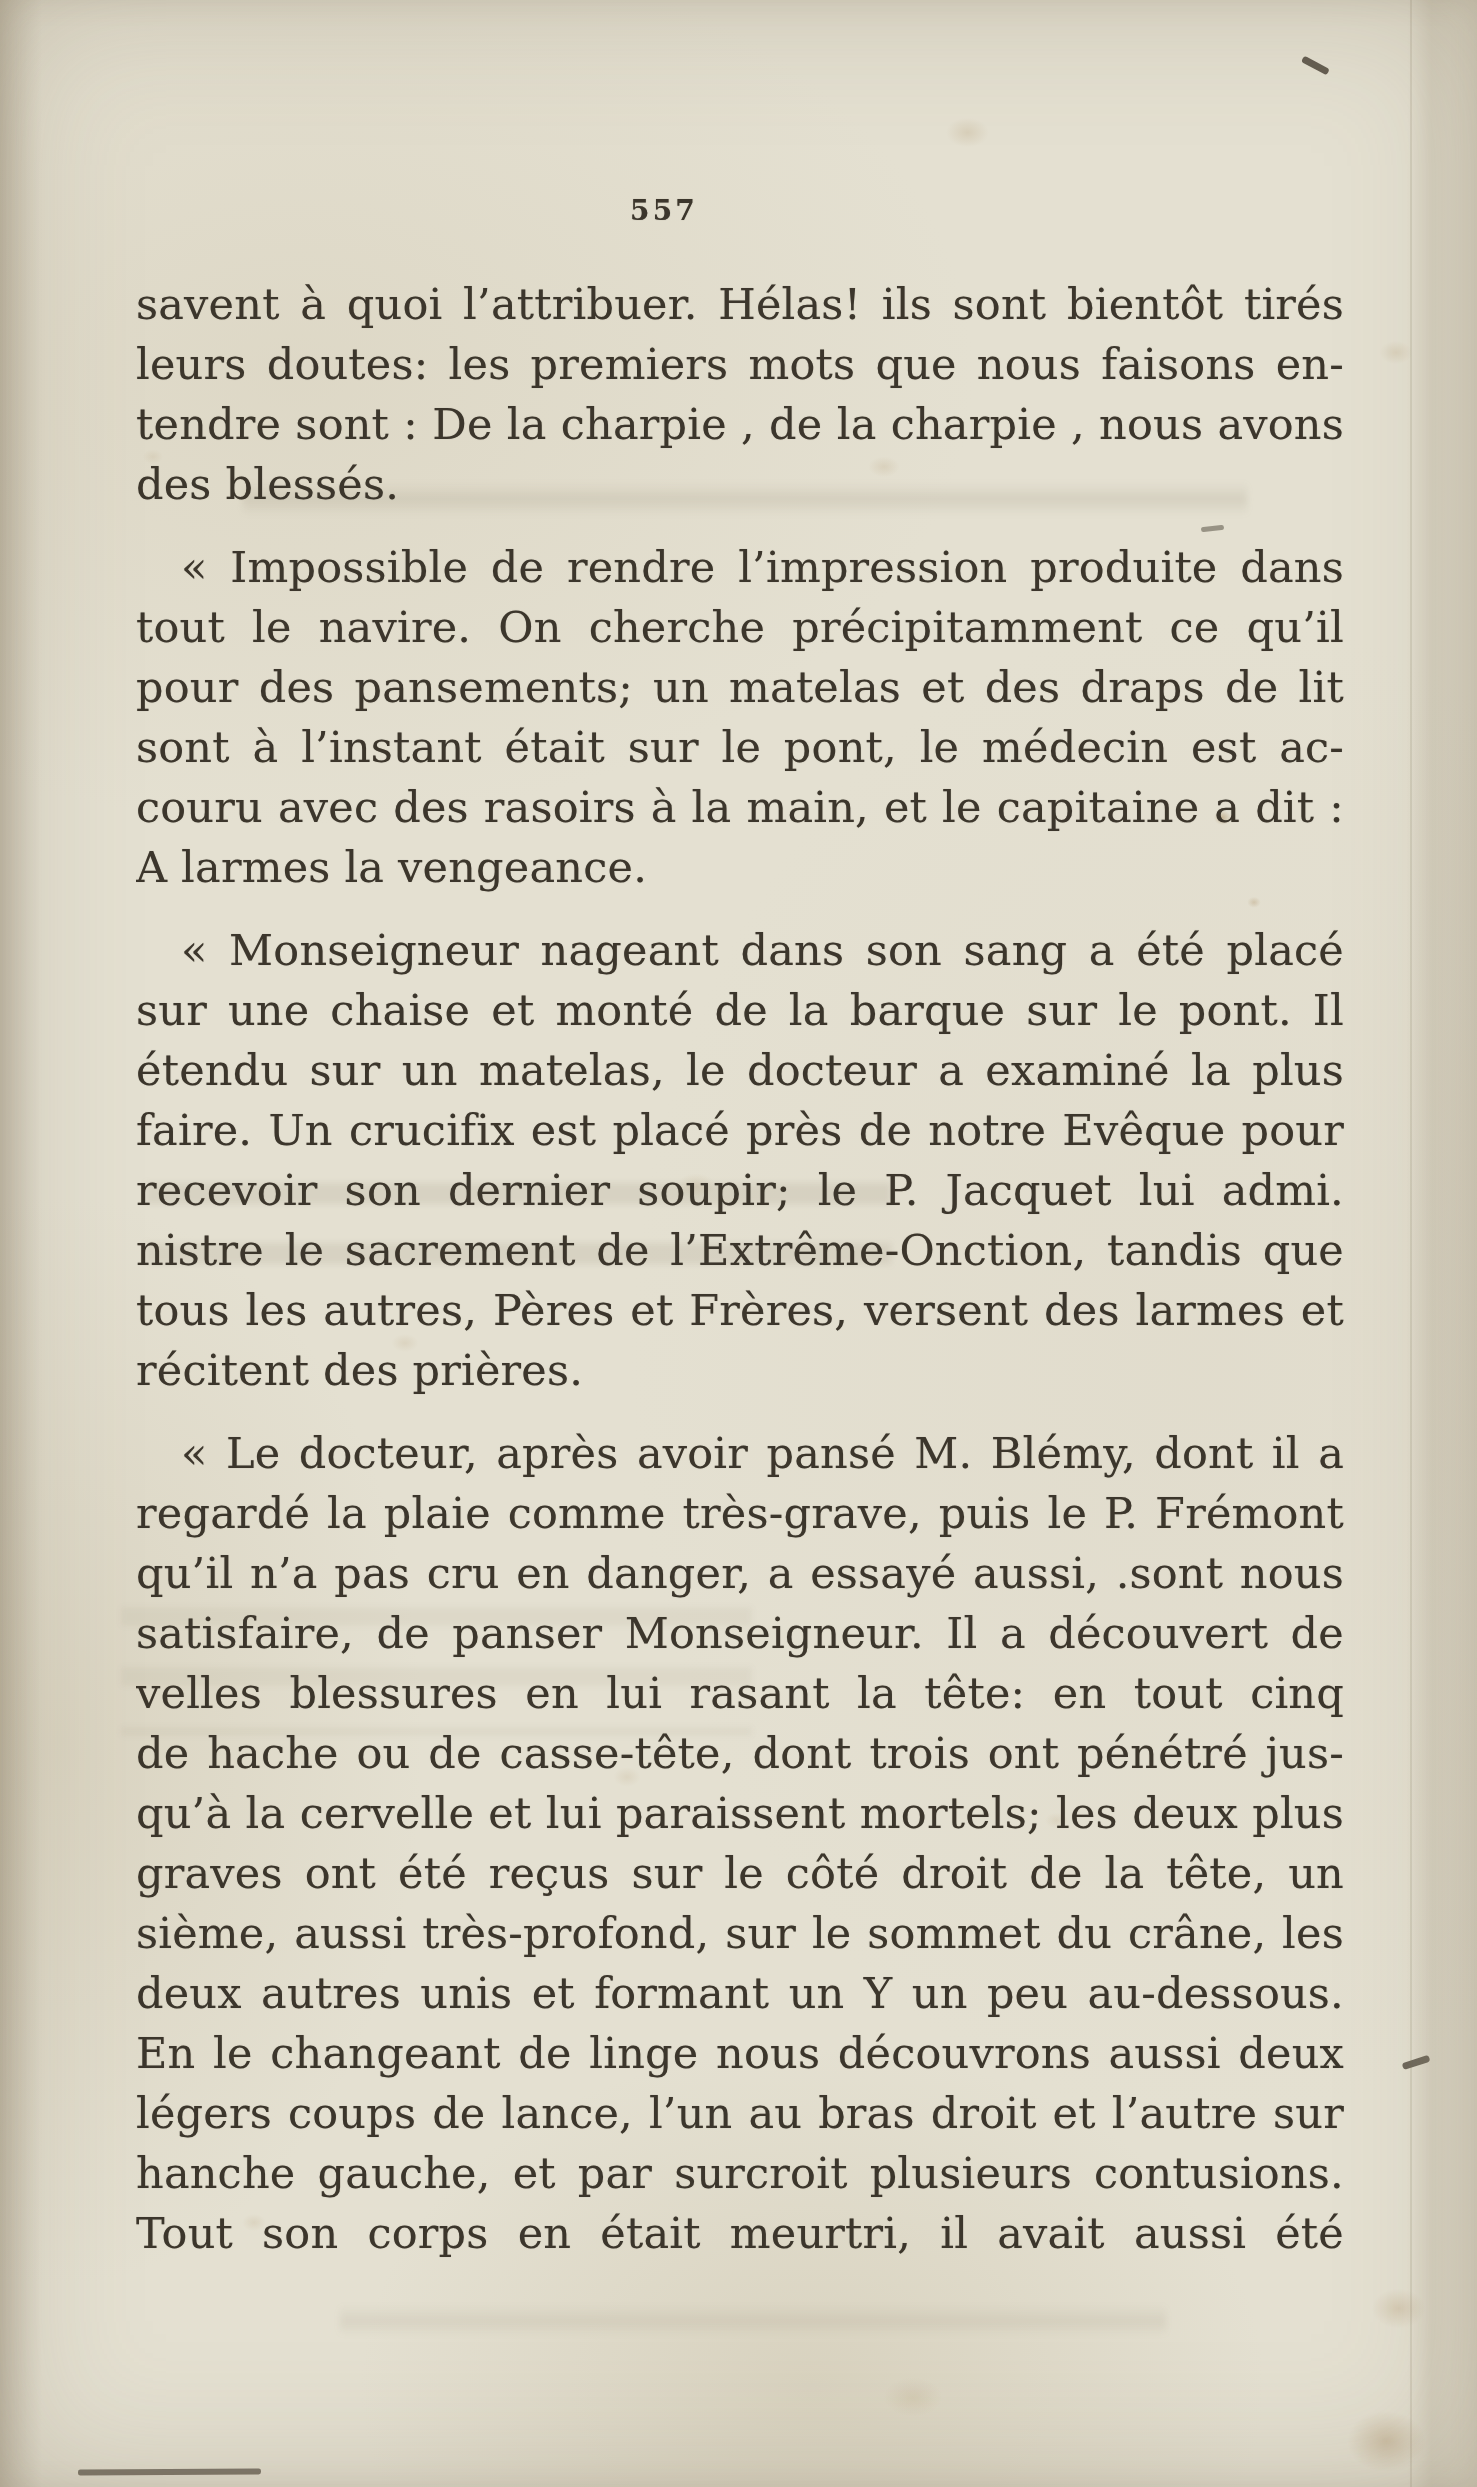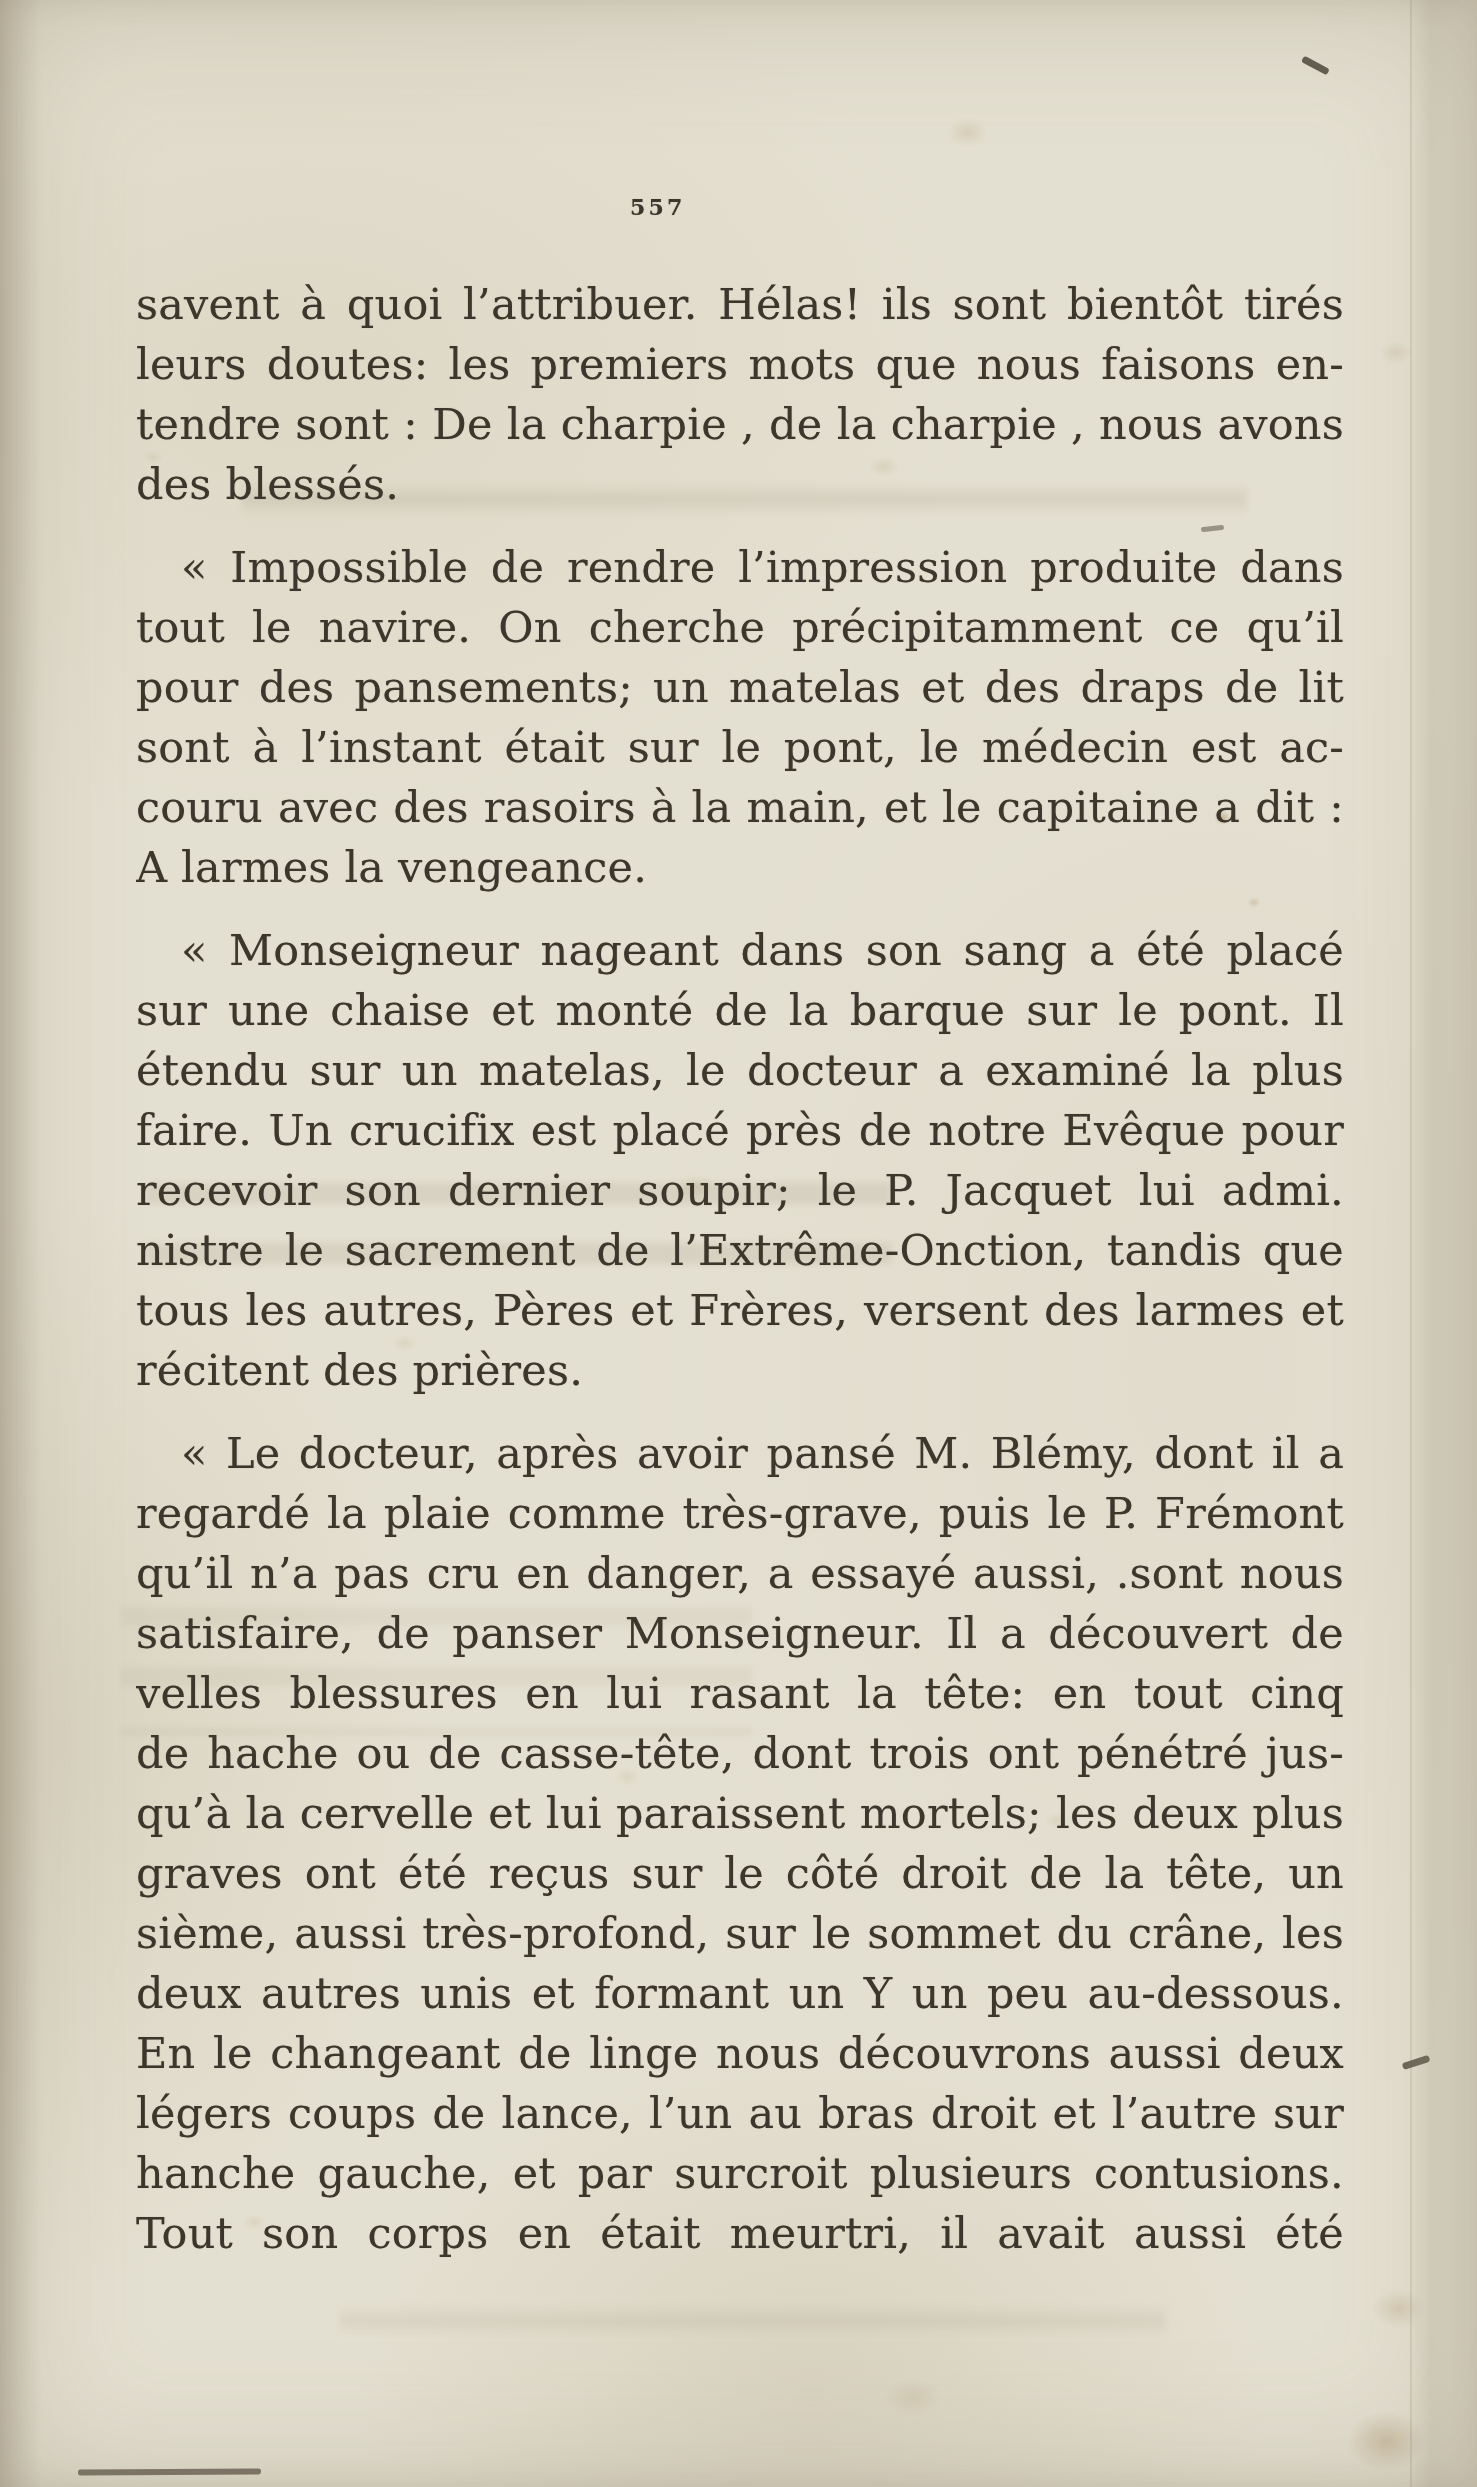--- a/index.html
+++ b/index.html
@@ -62,21 +62,21 @@
     background:rgba(120,105,80,.15);}
   
   .mark{position:absolute;pointer-events:none;border-radius:3.2px;}
   .tick{left:1301px;top:62px;width:29px;height:6.5px;background:#433c31;opacity:.8;transform:rotate(28deg);}
   .dash1{left:1201px;top:526px;width:23px;height:4.9px;background:#5a5347;opacity:.55;transform:rotate(-6deg);}
   .dash2{left:1402px;top:2059px;width:27.5px;height:6.5px;background:#463f33;opacity:.75;transform:rotate(-18deg);}
   .streak{left:78px;top:2469px;width:183px;height:5.7px;background:rgba(58,50,38,.6);transform:rotate(-.4deg);border-radius:2.4px;}
   
   .page-number{
     position:absolute;left:630px;top:194px;
-    font-size:22px;font-weight:700;letter-spacing:3.2px;
+    font-size:28px;font-weight:700;letter-spacing:3.2px;
     text-shadow:0 0 0.8px rgba(60,54,44,.5);
   }
   
   .text-block{
     position:absolute;left:136px;top:274px;width:1208px;
     font-size:43px;letter-spacing:0.2px;
     text-shadow:0 0 0.8px rgba(60,54,44,.38);
   }
   .paragraph + .paragraph{margin-top:23px;}
   .line{height:60px;line-height:60px;overflow:hidden;}

